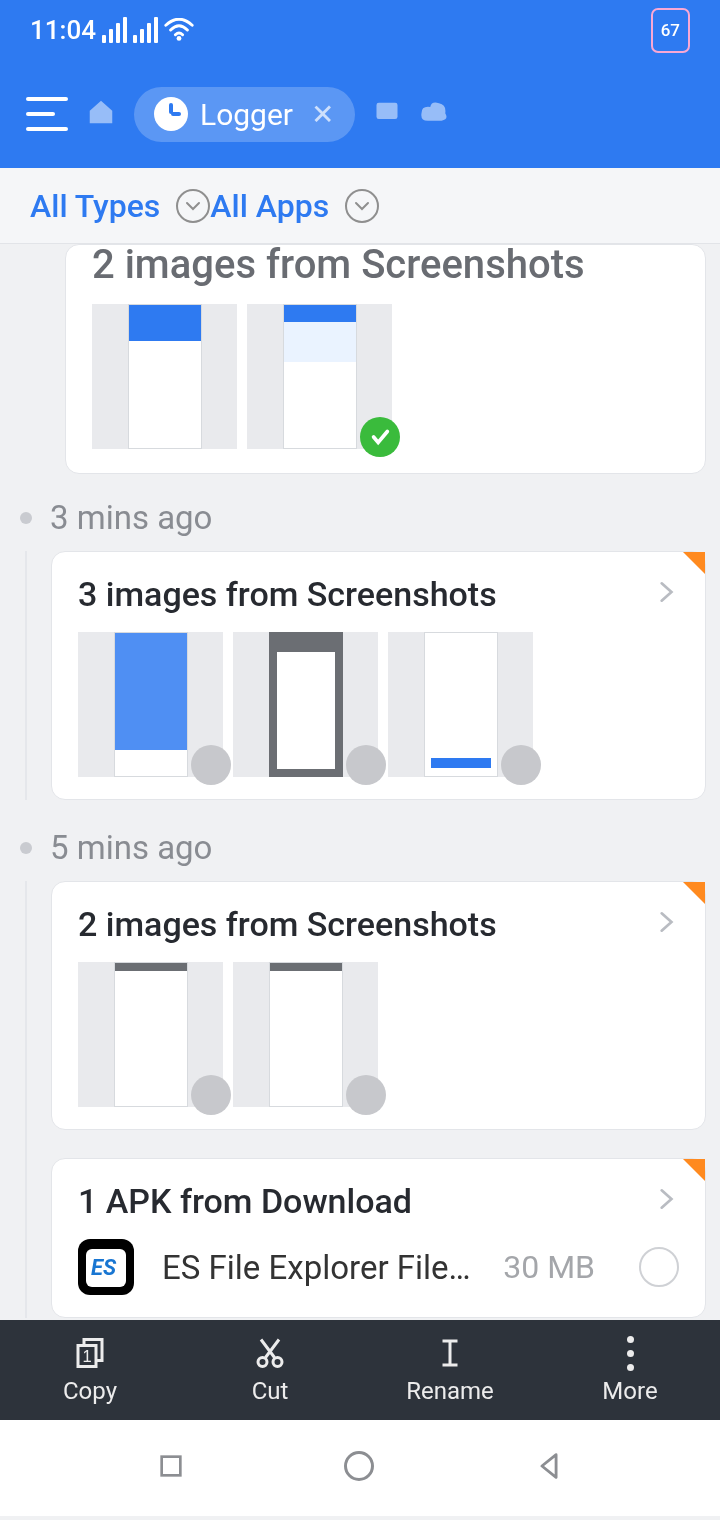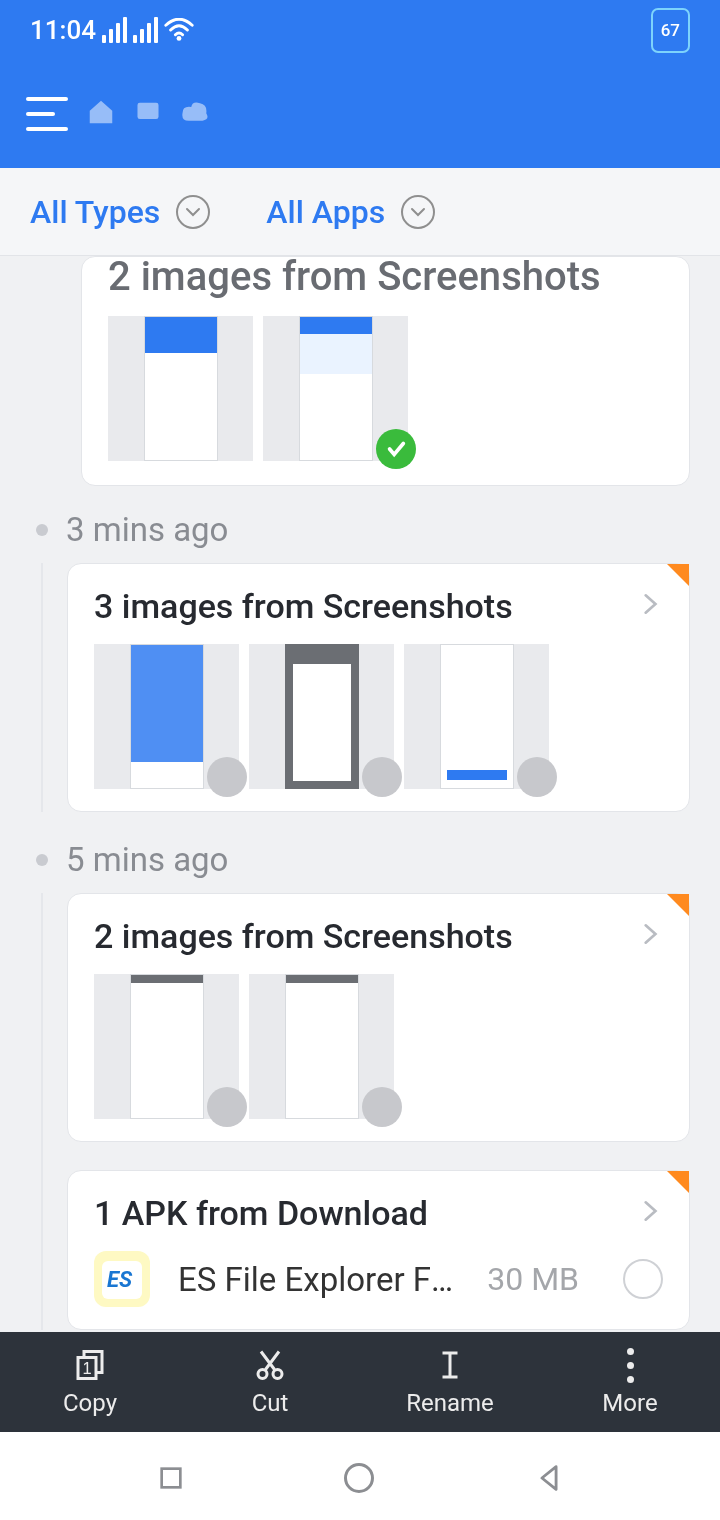--- a/index.html
+++ b/index.html
@@ -5,44 +5,44 @@
   * { box-sizing: border-box; margin: 0; padding: 0; }
   html, body { width: 720px; height: 1520px; font-family: -apple-system, Roboto, "Helvetica Neue", Arial, sans-serif; background: #f0f1f3; overflow: hidden; }
 
   
   .status-bar { height: 60px; background: #2e7af1; color: #fff; display: flex; align-items: center; justify-content: space-between; padding: 0 30px; font-size: 26px; font-weight: 500; }
   .status-left { display: flex; align-items: center; gap: 6px; }
   .status-right { display: flex; align-items: center; gap: 10px; }
   .sig-bars { display: inline-flex; align-items: flex-end; gap: 3px; }
   .sig-bars span { display: block; width: 4px; background: #fff; border-radius: 1px; }
   .sig-bars span:nth-child(1){height:8px;} .sig-bars span:nth-child(2){height:14px;} .sig-bars span:nth-child(3){height:20px;} .sig-bars span:nth-child(4){height:26px;}
-  .battery-box { border: 2px solid #7dd3fc; border-radius: 7px; padding: 12px 8px; font-size: 17px; line-height: 1; }
+  .battery-box { border: 2px solid #f9a8d4; border-radius: 7px; padding: 12px 8px; font-size: 17px; line-height: 1; }
 
   
   .app-bar { height: 108px; background: #2e7af1; display: flex; align-items: center; padding: 0 26px; gap: 18px; }
   .hamburger { width: 42px; height: 34px; display: flex; flex-direction: column; justify-content: space-between; }
   .hamburger span { display: block; height: 4px; background: #fff; border-radius: 2px; }
   .hamburger span:nth-child(2){width:70%;}
   .home-icon svg, .chat-icon svg, .cloud-icon svg { opacity: .5; }
   .tab-pill { display: flex; align-items: center; gap: 12px; background: rgba(255,255,255,.22); border-radius: 40px; padding: 10px 20px; }
   .tab-pill .close { font-size: 28px; color: rgba(255,255,255,.7); margin-left: 6px;}
   .tab-label { color: #fff; font-size: 30px; }
   .clock-circ { width: 34px; height: 34px; border-radius: 50%; background:#fff; position:relative; }
   .clock-circ::before,.clock-circ::after{content:"";position:absolute;background:#2e7af1;border-radius:2px;}
   .clock-circ::before{width:4px;height:11px;left:15px;top:6px;}
   .clock-circ::after{width:10px;height:4px;left:17px;top:15px;}
 
   
-  .filter-bar { height: 88px; background: #f5f6f8; border-bottom: 1px solid #e2e4e8; display: flex; align-items: center; padding: 0 30px; gap: 56px; font-size: 32px; color: #2e7af1; font-weight: 500; }
+  .filter-bar { height: 76px; background: #f5f6f8; border-bottom: 1px solid #e2e4e8; display: flex; align-items: center; padding: 0 30px; font-size: 32px; color: #2e7af1; font-weight: 500; }
   .filter-item { display: flex; align-items: center; gap: 16px; }
   .chev-circ { width: 34px; height: 34px; border: 2px solid #8f8f8f; border-radius: 50%; display:flex; align-items:center; justify-content:center; }
   .chev-circ svg { stroke:#8f8f8f; }
 
   
-  .content { height: calc(1520px - 60px - 108px - 80px - 100px - 96px); overflow: hidden; position: relative; padding: 0 30px; }
+  .content { height: calc(1520px - 60px - 108px - 80px - 100px - 96px); overflow: hidden; position: relative; padding: 0 14px; }
 
   
   .time-dot { width:12px;height:12px;border-radius:50%;background:#c9cbd0;}
   .time-row { display:flex;align-items:center;gap:18px;padding-left:6px;}
   .time-label { color:#898c92;font-size:33px; }
   .vline { border-left:2px solid #e5e7eb; margin-left:11px; padding-left:24px; }
 
   
   .card { position: relative; background:#fff; border:1px solid #e3e5e9; border-radius:14px; margin:14px 0 28px 0; padding:22px 26px; }
   .card.corner::before { content:""; position:absolute; top:0; right:0; border-style:solid; border-width:0 22px 22px 0; border-color:transparent #ff8a1f transparent transparent; border-top-right-radius:0;}
@@ -57,21 +57,21 @@
   .sel-circle { position:absolute; right:-8px; bottom:-8px; width:40px;height:40px;border-radius:50%;background:#c7c8cc;}
   .sel-check { position:absolute; right:-8px; bottom:-8px; width:40px;height:40px;border-radius:50%;background:#3abb3c;display:flex;align-items:center;justify-content:center;}
   .sel-check svg { stroke:#fff;}
 
   
   .first-card { position:relative; background:#fff;border:1px solid #e3e5e9;border-radius:14px;margin-bottom:24px;padding:0 26px 24px 26px;}
   .first-card .card-title { font-size:40px;color:#696c72;margin-bottom:16px;margin-top:-4px;overflow:hidden;white-space:nowrap;}
 
   
   .file-row { display:flex;align-items:center;gap:28px;margin-top:10px;}
-  .es-icon { width:56px;height:56px;border-radius:12px;background:#fef9c3;position:relative;overflow:hidden;}
+  .es-icon { width:56px;height:56px;border-radius:12px;background:#000000;position:relative;overflow:hidden;}
   .es-icon::before{content:"";position:absolute;inset:10px 8px 8px 8px;background:#fff;border-radius:6px;}
   .es-text{position:absolute;font-size:22px;font-style:italic;font-weight:700;color:#1976d2;left:13px;top:16px;}
   .file-name { flex:1;font-size:33px;color:#333;white-space:nowrap;overflow:hidden;text-overflow:ellipsis;}
   .file-size { font-size:32px;color:#a4a6aa;margin-right:16px;}
   .radio-empty { width:40px;height:40px;border:2px solid #cfd1d5;border-radius:50%;}
 
   
   .action-bar { height:100px;background:#2d333b;display:flex;}
   .action-btn { flex:1;display:flex;flex-direction:column;align-items:center;justify-content:center;gap:6px;color:#ececec;font-size:24px;}
   .action-btn svg { stroke:#ececec; fill:none; }
@@ -114,20 +114,25 @@
   <div class="hamburger">
       <span></span>
       <span></span>
       <span></span>
     </div>
   <span class="home-icon">
     <svg width="30" height="30" viewBox="0 0 24 24">
         <path d="M3 11 L12 3 L21 11 V21 H3 Z" fill="#fff"></path>
       </svg>
   </span>
+  <div class="tab-pill">
+    <span class="clock-circ"></span>
+    <span class="tab-label">Logger</span>
+    <span class="close">✕</span>
+  </div>
   <span class="chat-icon">
     <svg width="28" height="28" viewBox="0 0 24 24">
         <rect x="3" y="4" width="18" height="14" rx="2" fill="#fff"></rect>
       </svg>
   </span>
   <span class="cloud-icon">
     <svg width="30" height="24" viewBox="0 0 24 18">
         <path d="M7 16 Q1 16 2 10 Q2 4 9 5 Q10 0 16 2 Q22 3 21 10 Q24 15 18 16 Z" fill="#fff"></path>
       </svg>
   </span>

